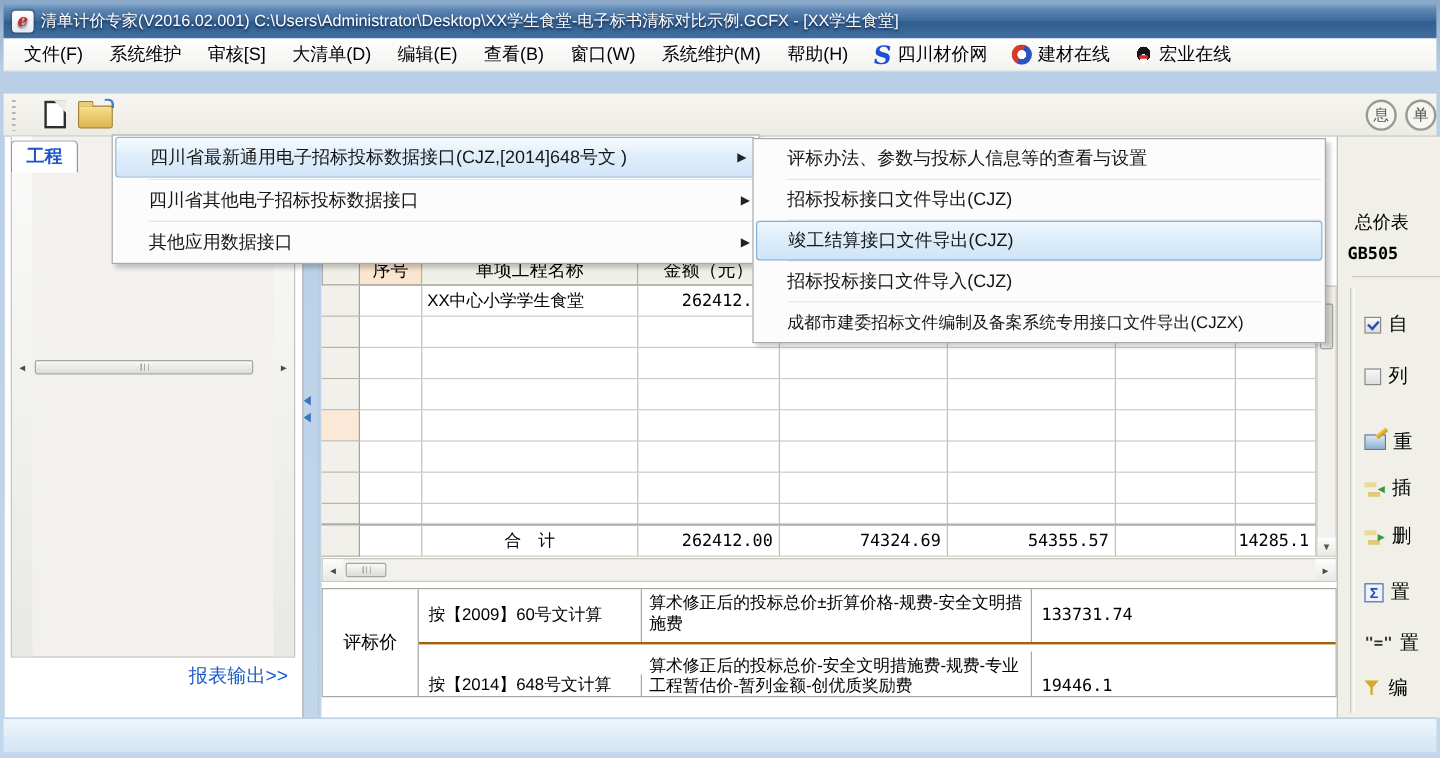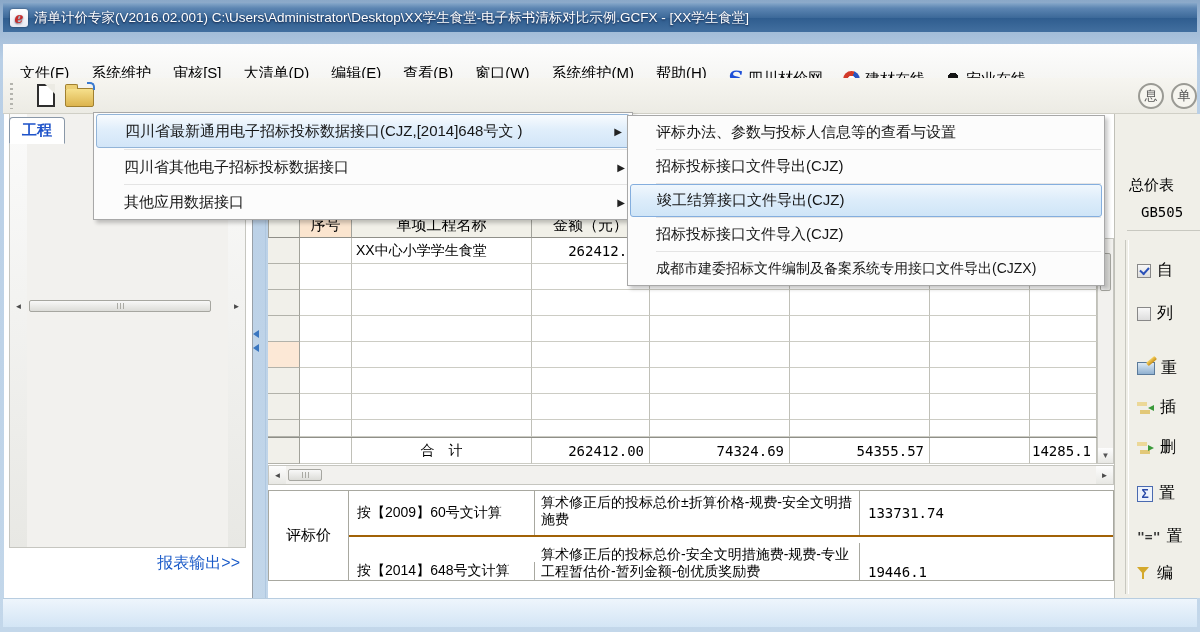--- a/index.html
+++ b/index.html
@@ -8,23 +8,23 @@
     background:linear-gradient(180deg,#8aa8c8 0,#b9cfe6 60px,#c3d7ea 100%);}
   
   .titlebar{position:absolute;left:3px;top:3px;width:1194px;height:29px;box-sizing:border-box;
     background:linear-gradient(180deg,#86a7c9 0%,#5c85b2 18%,#3d6a9a 50%,#2f5d8f 52%,#426f9f 100%);
     display:flex;align-items:center;gap:6px;padding-left:7px;color:#fff;font-size:13.5px;
     text-shadow:0 1px 2px rgba(0,0,30,.65);white-space:nowrap;overflow:hidden;}
   .app-icon{width:18px;height:18px;flex:none;background:linear-gradient(#ffffff,#e9e9f2);border-radius:3px;
     box-shadow:0 0 2px rgba(0,0,0,.55);display:flex;align-items:center;justify-content:center;
     color:#c92a2a;font-weight:bold;font-style:italic;font-size:14px;font-family:"DejaVu Serif",serif;}
   
-  .menubar{position:absolute;left:3px;top:44px;width:1194px;height:46px;box-sizing:border-box;
+  .menubar{position:absolute;left:3px;top:32px;width:1194px;height:28px;box-sizing:border-box;
     background:linear-gradient(#fdfdfd,#f3f3f0);border-bottom:1px solid #d8d8d0;
-    display:flex;align-items:flex-end;font-size:15px;padding-left:6px;}
+    display:flex;align-items:center;font-size:15px;padding-left:6px;}
   .mitem{padding:6px 11px;cursor:default;white-space:nowrap;}
   .online-item{display:flex;align-items:center;gap:5px;padding:0 10px;white-space:nowrap;}
   .s-logo{color:#1d4fd7;font-weight:bold;font-size:21px;font-family:"DejaVu Serif",serif;transform:skewX(-8deg);line-height:1;}
   .swirl{width:17px;height:17px;border-radius:50%;
     background:radial-gradient(circle at 50% 50%,#fff 0 3.5px,transparent 4px),
     conic-gradient(from 210deg,#d23a2a 0 170deg,#2a54c0 170deg 360deg);}
   .penguin{width:16px;height:19px;position:relative;
     background:radial-gradient(ellipse 5px 7px at 50% 70%,#fff 0 60%,transparent 61%),
     radial-gradient(ellipse 8px 9px at 50% 48%,#141414 0 70%,transparent 71%);}
   .penguin::after{content:"";position:absolute;left:4px;top:10px;width:8px;height:3px;background:#d22;border-radius:2px;}
@@ -115,21 +115,21 @@
   .emethod{width:186px;flex:none;border-right:1px solid #a8a8a0;display:flex;align-items:center;
     padding-left:8px;font-size:14px;box-sizing:border-box;}
   .eformula{width:325px;flex:none;border-right:1px solid #a8a8a0;font-size:14px;line-height:1.2;
     padding:3px 4px 0 6px;box-sizing:border-box;}
   .evalue{flex:1;display:flex;align-items:center;padding-left:8px;font-size:14px;
     font-family:"DejaVu Sans Mono",monospace;}
   
   .rpanel{position:absolute;left:1114px;top:114px;width:86px;height:484px;box-sizing:border-box;
     background:#f0efe8;border-left:1px solid #c0c0b8;overflow:hidden;}
   .rp-title{position:absolute;left:14px;top:62px;font-size:15px;white-space:nowrap;}
-  .rp-sub{position:absolute;left:26px;top:90px;font-size:14px;font-family:"DejaVu Sans Mono",monospace;white-space:nowrap;}
+  .rp-sub{position:absolute;left:8px;top:90px;font-size:14px;font-family:"DejaVu Sans Mono",monospace;white-space:nowrap;font-weight:bold;}
   .rp-hline{position:absolute;left:12px;right:0;top:116px;border-top:1px solid #c8c8c0;}
   .rp-groove{position:absolute;left:10px;top:126px;bottom:4px;width:2px;border-left:1px solid #c8c8c0;border-right:1px solid #fff;}
   .rp-item{position:absolute;left:22px;display:flex;align-items:center;gap:6px;font-size:16px;white-space:nowrap;cursor:pointer;}
   .cb{width:14px;height:14px;box-sizing:border-box;border:1px solid #888;
     background:linear-gradient(#f8f8f8,#dddddd);position:relative;flex:none;}
   .cb.on::after{content:"";position:absolute;left:2px;top:2px;width:7px;height:4px;
     border-left:2.5px solid #2a50b8;border-bottom:2.5px solid #2a50b8;transform:rotate(-48deg);}
   .ic-edit{width:18px;height:13px;box-sizing:border-box;background:linear-gradient(#dce9f5,#8fb0cf);
     border:1px solid #5a7a9a;position:relative;flex:none;}
   .ic-edit::after{content:"";position:absolute;right:-3px;top:-4px;width:11px;height:4px;

